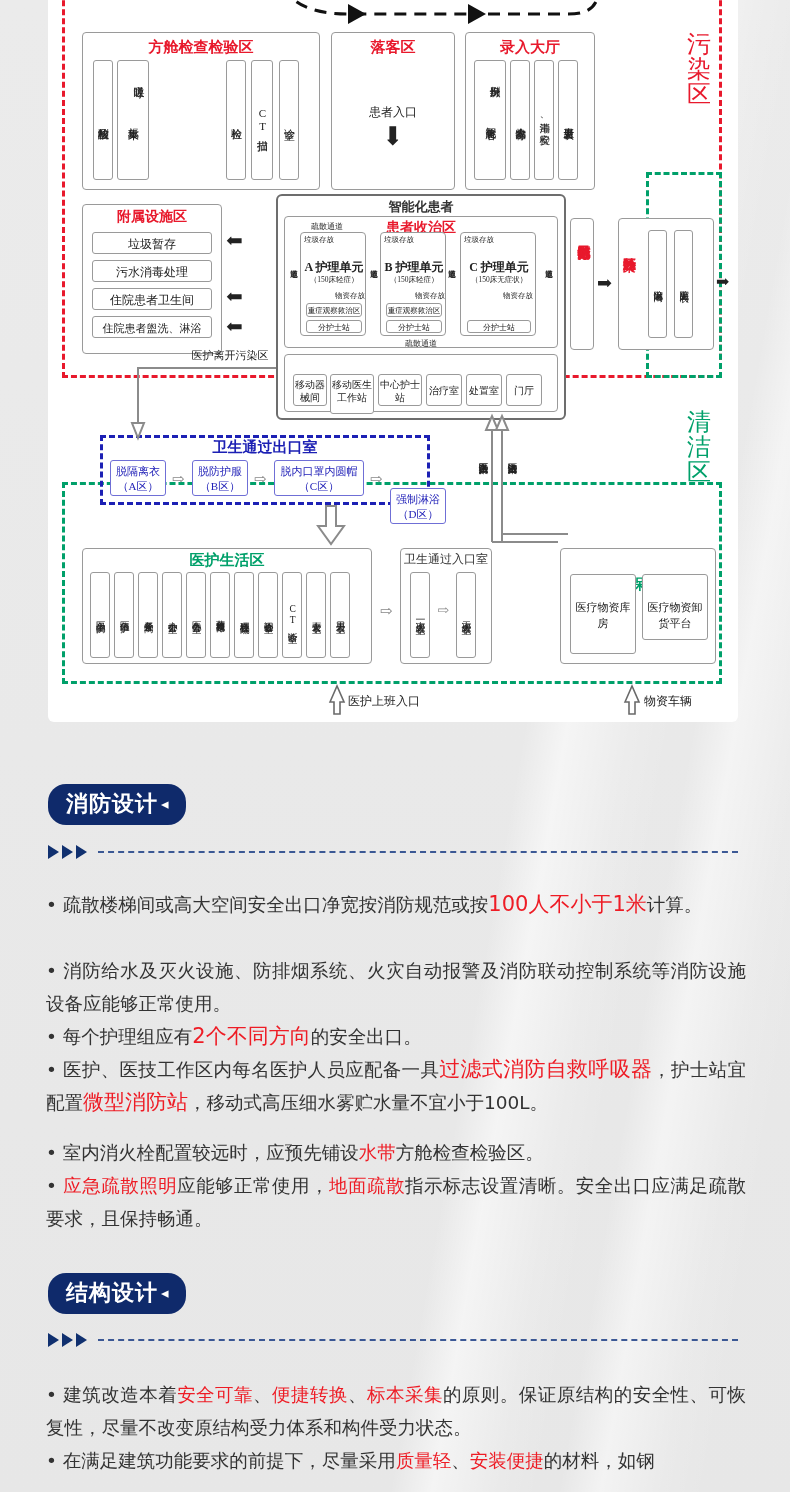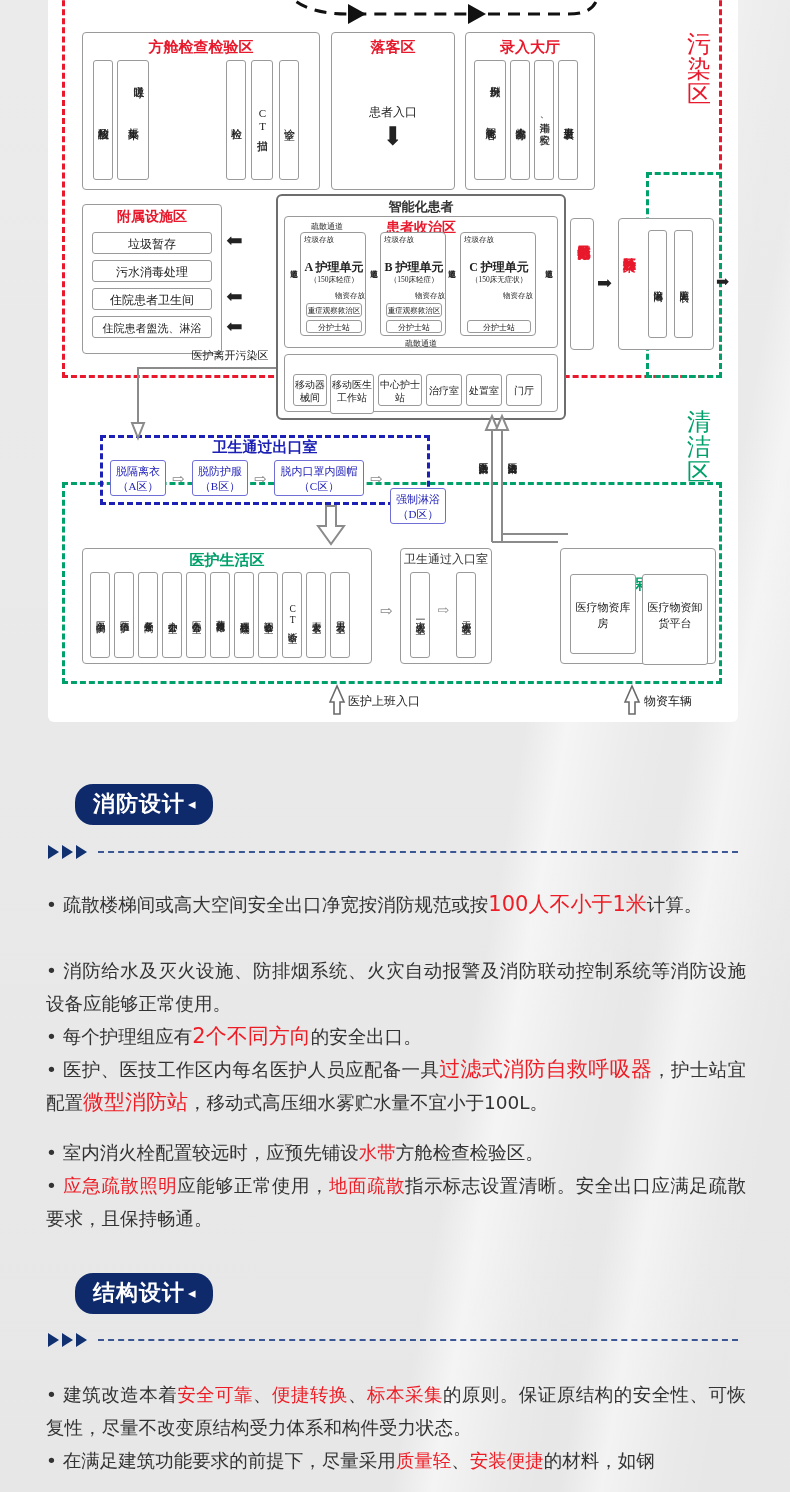--- a/index.html
+++ b/index.html
@@ -69,21 +69,21 @@
 
   .htext{position:absolute;color:#222;text-align:center;}
 
   .arrow-blk{position:absolute;color:#222;}
 
   
   .sec{position:absolute;left:48px;}
   .pill{
     display:inline-block;background:#0f2a6b;color:#fff;
     border-radius:18px;padding:5px 16px 6px 18px;font-size:22px;font-weight:700;
-    letter-spacing:1px;font-family:"DejaVu Sans",sans-serif;margin-left:27px;
+    letter-spacing:1px;font-family:"DejaVu Sans",sans-serif;
   }
   .pill .car{font-size:15px;vertical-align:2px;margin-left:3px;}
   .rule{position:absolute;display:flex;align-items:center;gap:3px;}
   .tri{width:0;height:0;border-left:11px solid #10306f;border-top:7px solid transparent;border-bottom:7px solid transparent;}
   .dashline{height:0;border-top:2px dashed #1d3f86;width:640px;margin-left:8px;opacity:.85;}
 
   .para{
     position:absolute;left:46px;width:700px;
     font-size:18.5px;line-height:33px;color:#333;
     font-family:"DejaVu Sans",sans-serif;
@@ -319,21 +319,21 @@
           <span style="font-size:10px">一次更衣室</span>
         </div>
       <div class="htext" style="left:384px;top:820px;width:22px;font-size:14px;color:#888;">⇨</div>
       <div class="vtext" style="left:408px;top:790px;width:20px;height:86px;">
           <span style="font-size:10px">二次更衣室</span>
         </div>
 
       <div class="box" style="left:512px;top:766px;width:156px;height:116px;"></div>
       <div class="title t-green" style="left:512px;top:769px;width:156px;font-size:15px;margin-top:24px;">物资保障区</div>
       <div class="box sq htext" style="left:522px;top:792px;width:66px;height:80px;font-size:11px;padding-top:24px;line-height:16px;"><span>医疗物资库房</span></div>
-      <div class="box sq htext" style="left:594px;top:792px;width:66px;height:91px;font-size:11px;padding-top:24px;line-height:16px;"><span>医疗物资卸货平台</span></div>
+      <div class="box sq htext" style="left:594px;top:792px;width:66px;height:66px;font-size:11px;padding-top:24px;line-height:16px;"><span>医疗物资卸货平台</span></div>
 
       <svg width="690" height="940" style="position:absolute;left:0;top:0;">
         <polygon points="282,920 289,904 296,920 292,920 292,932 286,932 286,920" fill="#fff" stroke="#6a6a6a" stroke-width="1.6"></polygon>
         <polygon points="577,920 584,904 591,920 587,920 587,932 581,932 581,920" fill="#fff" stroke="#6a6a6a" stroke-width="1.6"></polygon>
       </svg>
       <div class="htext" style="left:300px;top:911px;width:120px;font-size:12px;text-align:left;">医护上班入口</div>
       <div class="htext" style="left:596px;top:911px;width:90px;font-size:12px;text-align:left;">物资车辆</div>
 
     </div>
   </div>

